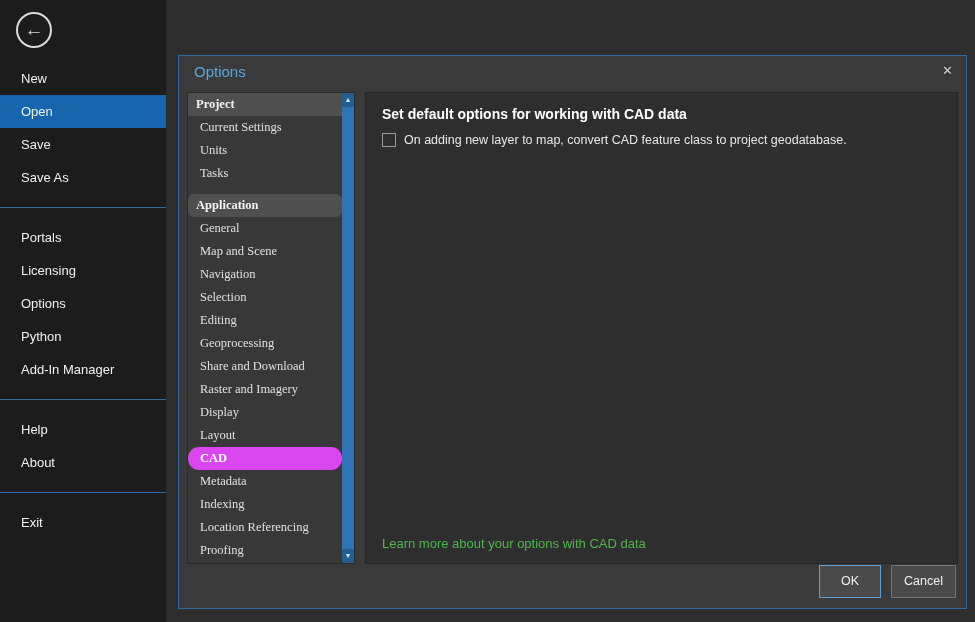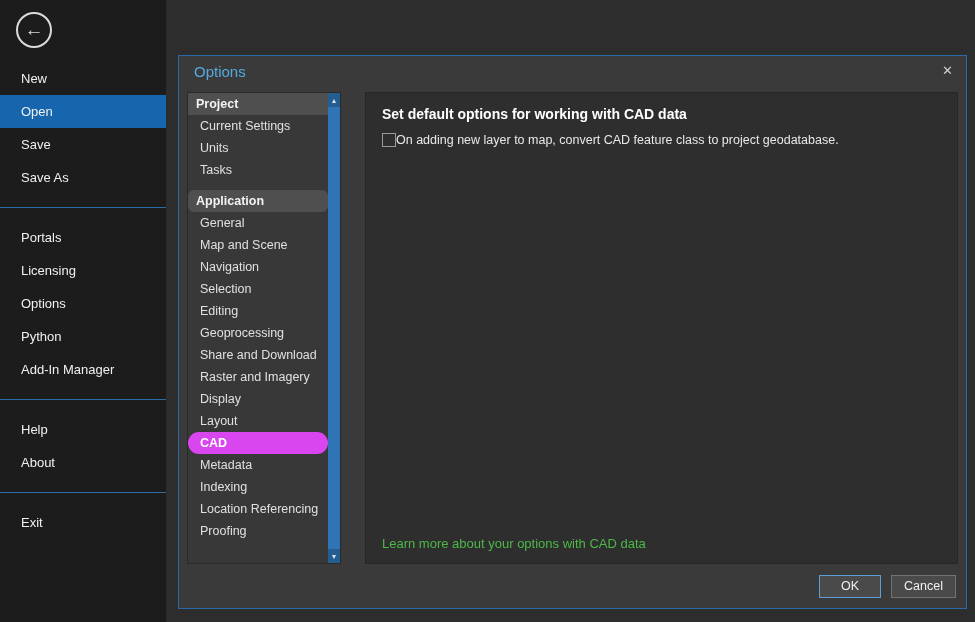--- a/index.html
+++ b/index.html
@@ -46,23 +46,24 @@
     color:#55aae0; font-size:15px;
   }
   .close-x {
     position:absolute; right:13px; top:7px;
     color:#cfcfcf; font-size:13px; cursor:pointer;
   }
 
   
   .nav-panel {
     position:absolute; left:8px; top:36px; bottom:44px;
-    width:154px;
+    width:168px;
     background:#383838;
     border:1px solid #2a2a2a;
+    font-family:Liberation Serif, serif;
   }
   .nav-list { position:absolute; left:0; top:0; right:12px; bottom:0; overflow:hidden; }
   .nav-header {
     background:#4f4f4f; color:#f2f2f2;
     font-weight:bold; font-size:12.5px;
     padding:4px 8px; cursor:default;
   }
   .nav-header.gap { margin-top:9px;border-radius:6px; }
   .nav-item {
     font-size:12.5px; color:#e0e0e0;
@@ -90,40 +91,40 @@
   .content-panel {
     position:absolute; left:186px; top:36px; right:8px; bottom:44px;
     background:#2e2e2e;
     border:1px solid #262626;
   }
   .content-heading {
     padding:13px 16px 11px 16px;
     font-weight:bold; font-size:14px; color:#ffffff;
   }
   .checkbox-row {
-    display:flex; align-items:center; 
+    display:flex; align-items:center; gap:8px;
     padding:0 16px; cursor:pointer;
   }
   .checkbox-box {
     width:14px; height:14px; flex:0 0 auto;
     border:1px solid #9a9a9a; background:#2e2e2e;
   }
   .checkbox-label { font-size:12.5px; color:#e8e8e8; }
   .learn-more {
     position:absolute; left:16px; bottom:12px;
     color:#4db848; font-size:13px; cursor:pointer;
   }
 
   
   .btn-row {
     position:absolute; right:10px; bottom:10px;
     display:flex; gap:10px;
   }
   .btn {
-    min-width:62px; height:23px;
+    min-width:62px; height:33px;
     background:#4a4a4a; color:#f0f0f0;
     border:1px solid #737373;
     font-size:12.5px; line-height:21px; text-align:center;
     cursor:pointer; padding:0 12px;
     font-family:"Liberation Sans", sans-serif;
   }
   .btn.primary { border-color:#5e9ed6; }
 </style>
 </head>
 <body>

